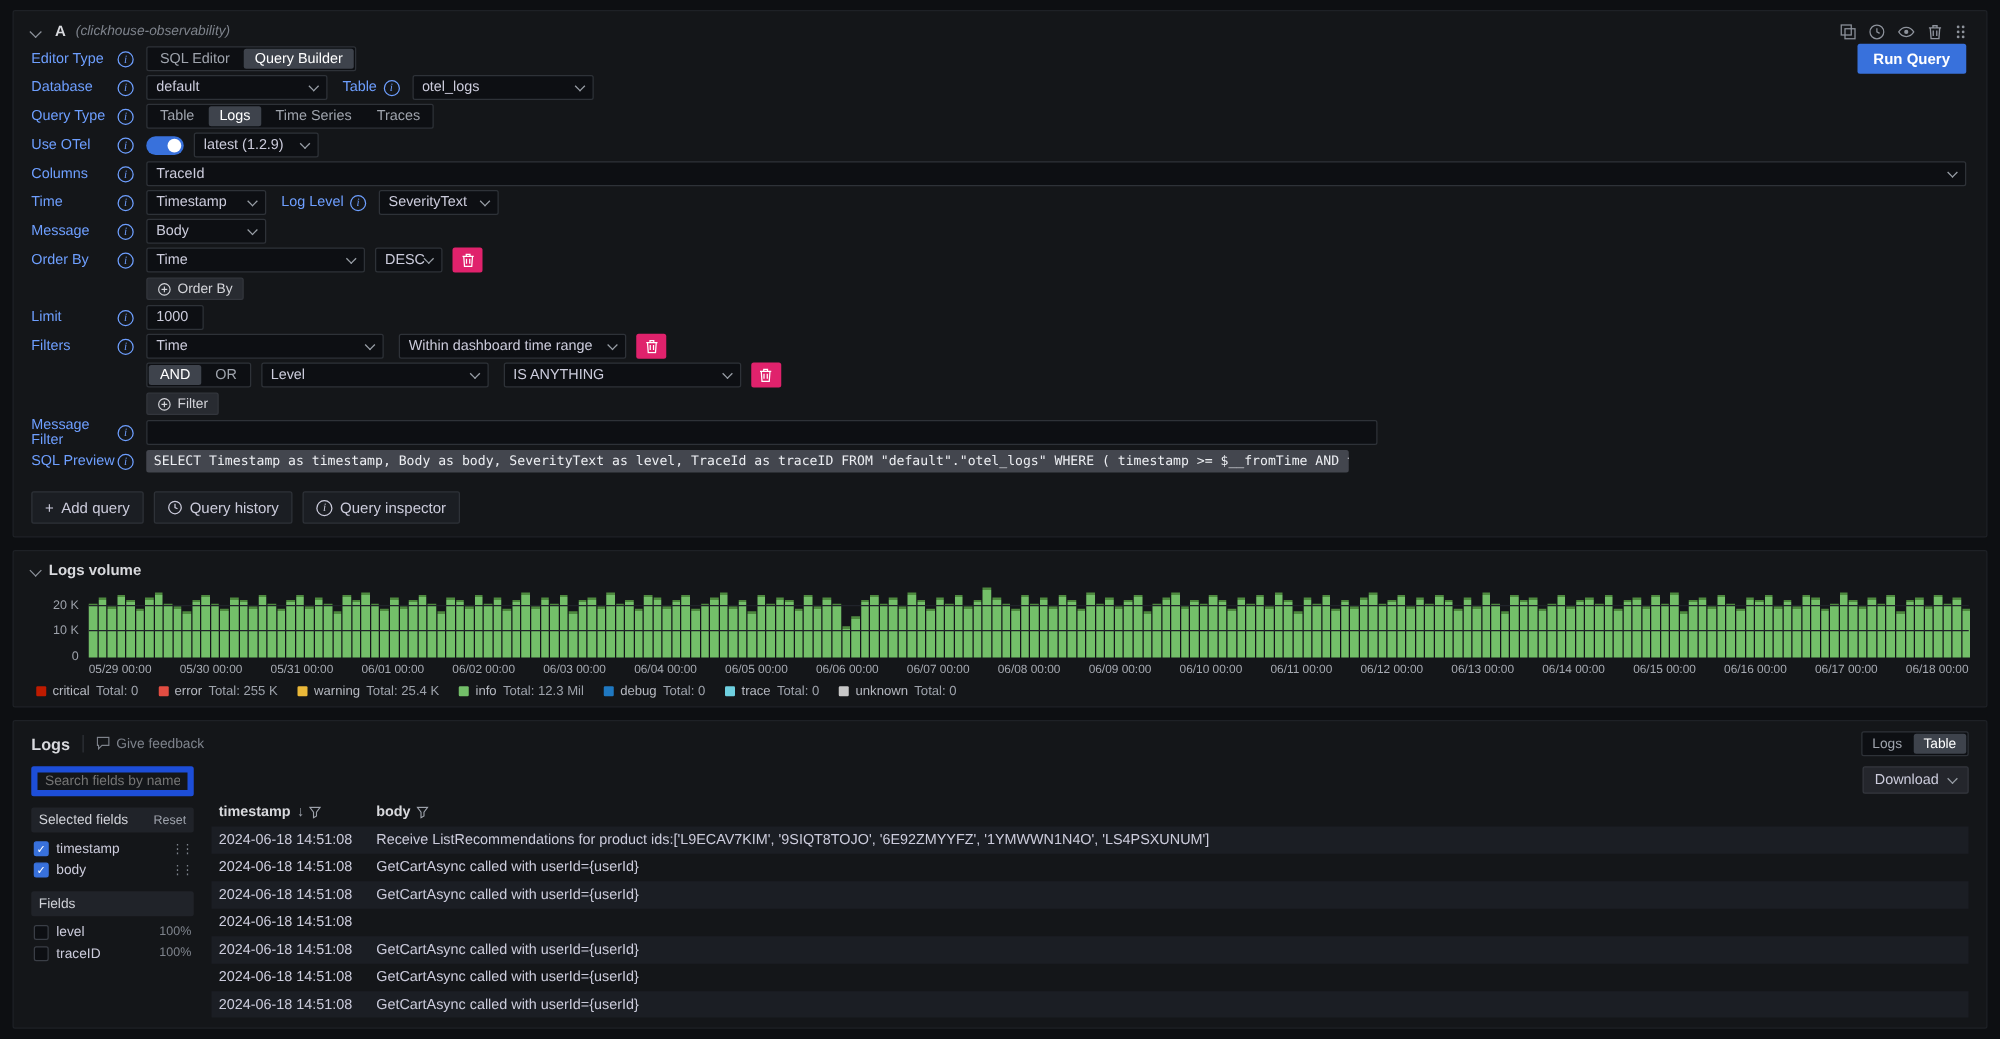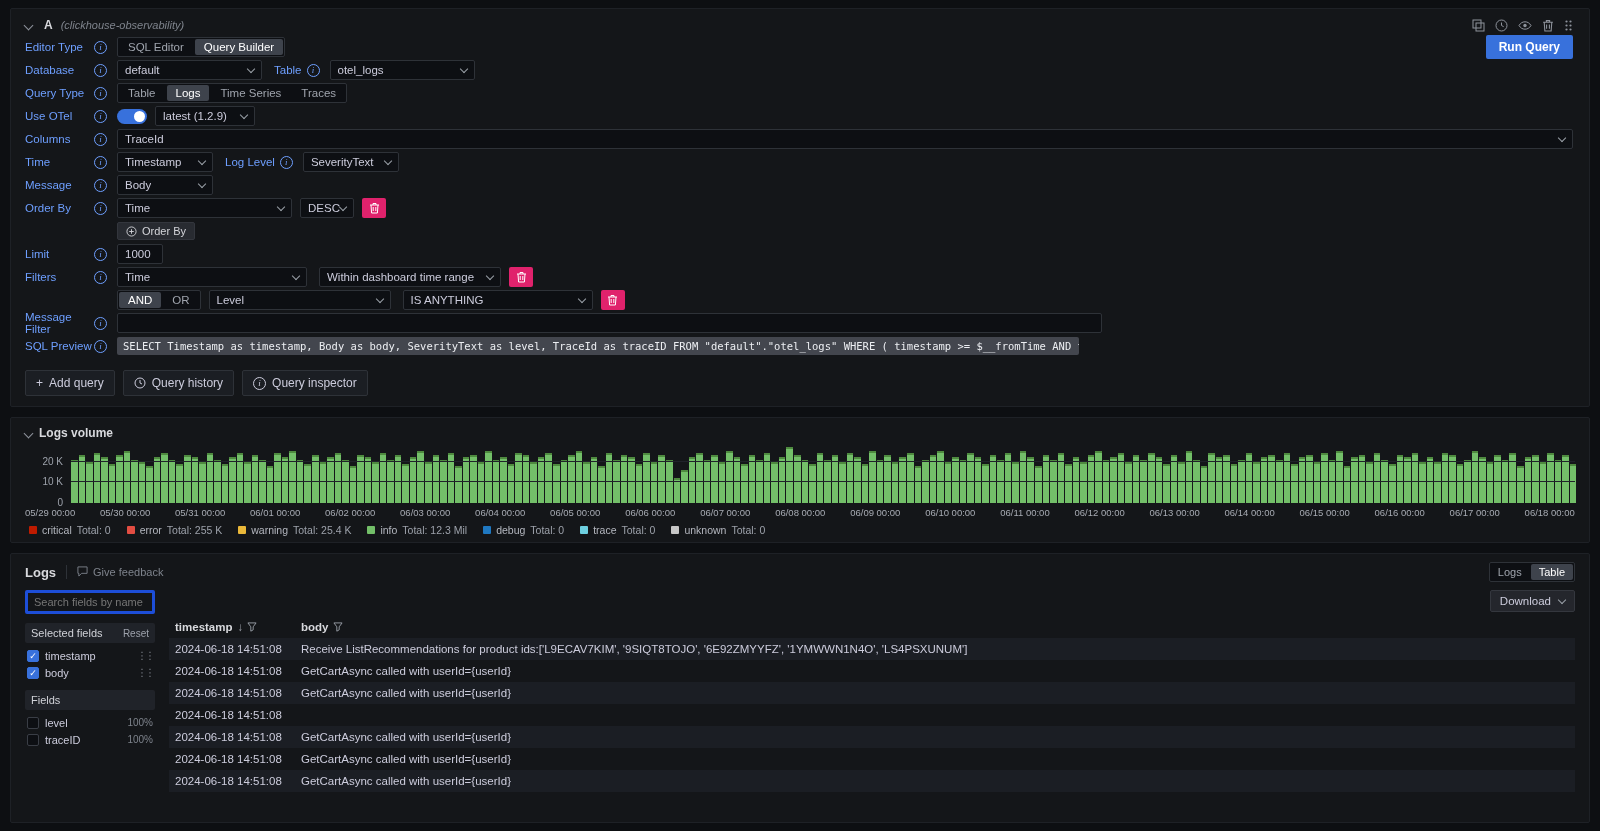--- a/index.html
+++ b/index.html
@@ -55,38 +55,38 @@
   
   .lv { padding:6px 14px 6px 14px; flex:none; }
   .lv-header { display:flex; align-items:center; gap:7px; height:18px; font-size:12px; font-weight:600; color:#d8d9dd; }
   .lv-chart { display:flex; height:58px; margin-top:3px; }
   .y-axis { width:38px; flex:none; position:relative; margin-right:8px; }
   .ytick { position:absolute; right:0; font-size:10px; color:#9da2ab; transform:translateY(50%); line-height:1; }
   .plot { flex:1; position:relative; }
   .gridline { position:absolute; left:0; right:0; height:1px; background:#20232a; }
   .bars { position:absolute; left:0; right:0; top:0; bottom:0; display:flex; align-items:flex-end; gap:1px; }
   .vbar { flex:1; background:linear-gradient(#4e8a3f 0 2px, #73bf69 2px); }
-  .x-axis { display:flex; justify-content:space-between; margin-top:4px; font-size:9.5px; color:#a7abb3; }
+  .x-axis { display:flex; justify-content:space-between; margin-left:46px; margin-top:4px; font-size:9.5px; color:#a7abb3; }
   .legend { display:flex; gap:16px; margin-top:6px; margin-left:4px; font-size:10.5px; color:#b4b7bf; align-items:center; }
   .lg-item { display:flex; align-items:center; gap:5px; }
   .lg-swatch { width:8px; height:8px; border-radius:1px; flex:none; }
   .lg-total { color:#9da2ab; }
 
   
   .logs { padding:8px 14px; flex:1; min-height:0; overflow:hidden; display:flex; flex-direction:column; }
   .logs-header { display:flex; align-items:center; gap:10px; height:20px; flex:none; }
   .logs-title { font-size:13px; font-weight:700; color:#d8d9dd; }
   .divider { width:1px; height:14px; background:#2e3238; }
   .feedback { display:flex; gap:5px; color:#7e838c; font-size:11px; }
   .radio-group.small { height:20px; margin-left:auto; }
   .radio-group.small .radio-item { font-size:11px; padding:0 8px; }
 
   .logs-body { display:flex; margin-top:8px; flex:1; min-height:0; }
   .sidebar { width:130px; flex:none; margin-right:14px; font-size:11px; }
-  .search-input { width:100%; height:24px; background:transparent; border:3px solid #1d4ed8; border-radius:2px; color:#ccccdc; font-size:11px; padding:0 6px; font-family:inherit; outline:none; }
+  .search-input { width:100%; height:24px; background:transparent; border:5px solid #1d4ed8; border-radius:2px; color:#ccccdc; font-size:11px; padding:0 6px; font-family:inherit; outline:none; }
   .section-bar { display:flex; justify-content:space-between; align-items:center; background:#202329; height:20px; padding:0 6px; margin-top:9px; margin-bottom:4px; color:#d0d2d8; border-radius:2px; }
   .reset-btn { background:none; border:none; color:#9da2ab; font-size:10px; font-family:inherit; cursor:pointer; padding:0; }
   .sf-row { display:flex; align-items:center; gap:6px; height:17px; padding:0 2px; color:#ccccdc; }
   .cb { width:12px; height:12px; border:1px solid #3a3e46; background:#0d0f13; border-radius:2px; display:inline-flex; align-items:center; justify-content:center; font-size:9px; color:#fff; flex:none; }
   .cb.checked { background:#3871dc; border-color:#3871dc; }
   .drag { margin-left:auto; color:#7e838c; letter-spacing:-2px; font-size:10px; }
   .pct { margin-left:auto; color:#7e838c; font-size:10px; }
 
   .table-area { flex:1; min-width:0; display:flex; flex-direction:column; }
   .download-row { display:flex; justify-content:flex-end; flex:none; }
@@ -309,20 +309,29 @@
         <span class="val">IS ANYTHING</span>
         <span class="caret"></span>
       </div>
       <button class="trash-btn gap8">
         <svg width="11" height="12" viewBox="0 0 11 12">
             <path d="M1 3h9M4 3V1.5h3V3M2 3l.6 8h5.8L9 3M4.2 5v4M6.8 5v4" stroke="currentColor" fill="none"></path>
           </svg>
       </button>
     </div>
 
+    <div class="qe-row">
+      <button class="add-btn indent">
+        <svg width="11" height="11" viewBox="0 0 12 12">
+            <circle cx="6" cy="6" r="5" fill="none" stroke="currentColor"></circle>
+            <path d="M6 3.5v5M3.5 6h5" stroke="currentColor"></path>
+          </svg>
+        <span>Filter</span>
+      </button>
+    </div>
 
     <div class="qe-row">
       <div class="qe-label">
         <span>Message Filter</span>
         <span class="info">i</span>
       </div>
       <input class="text-input" style="width: 985px;" value="">
     </div>
 
     <div class="qe-row">

